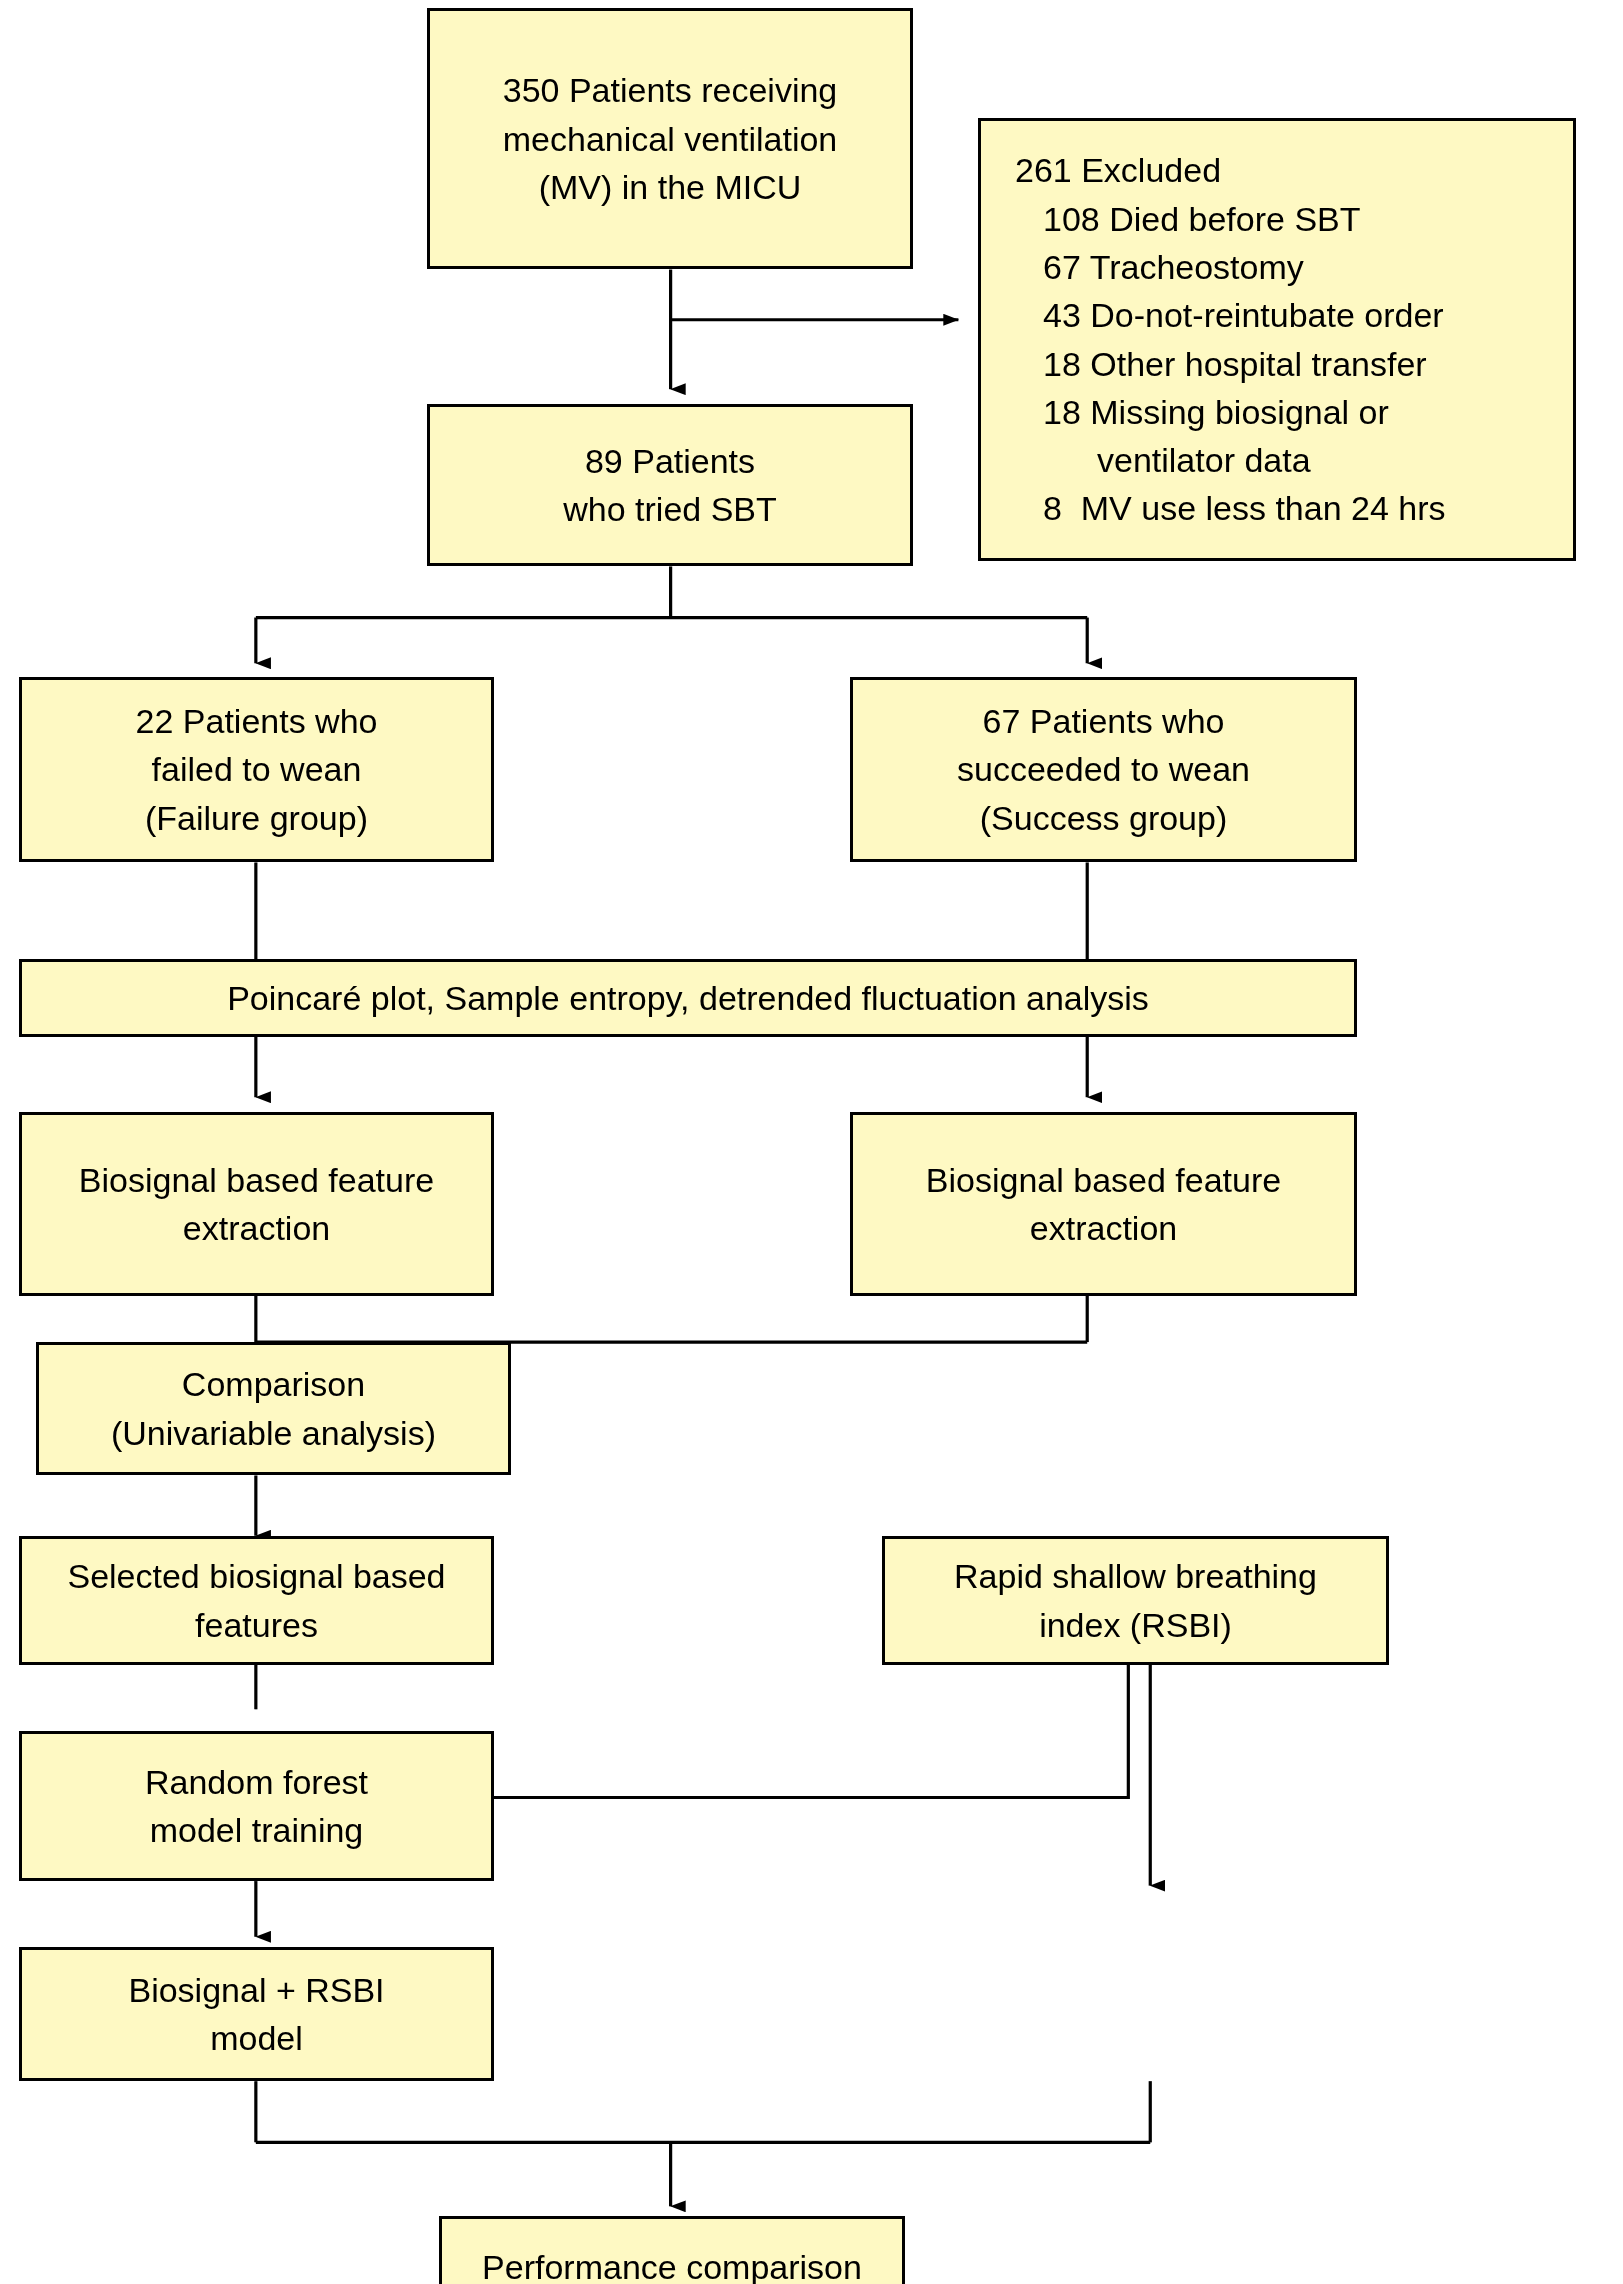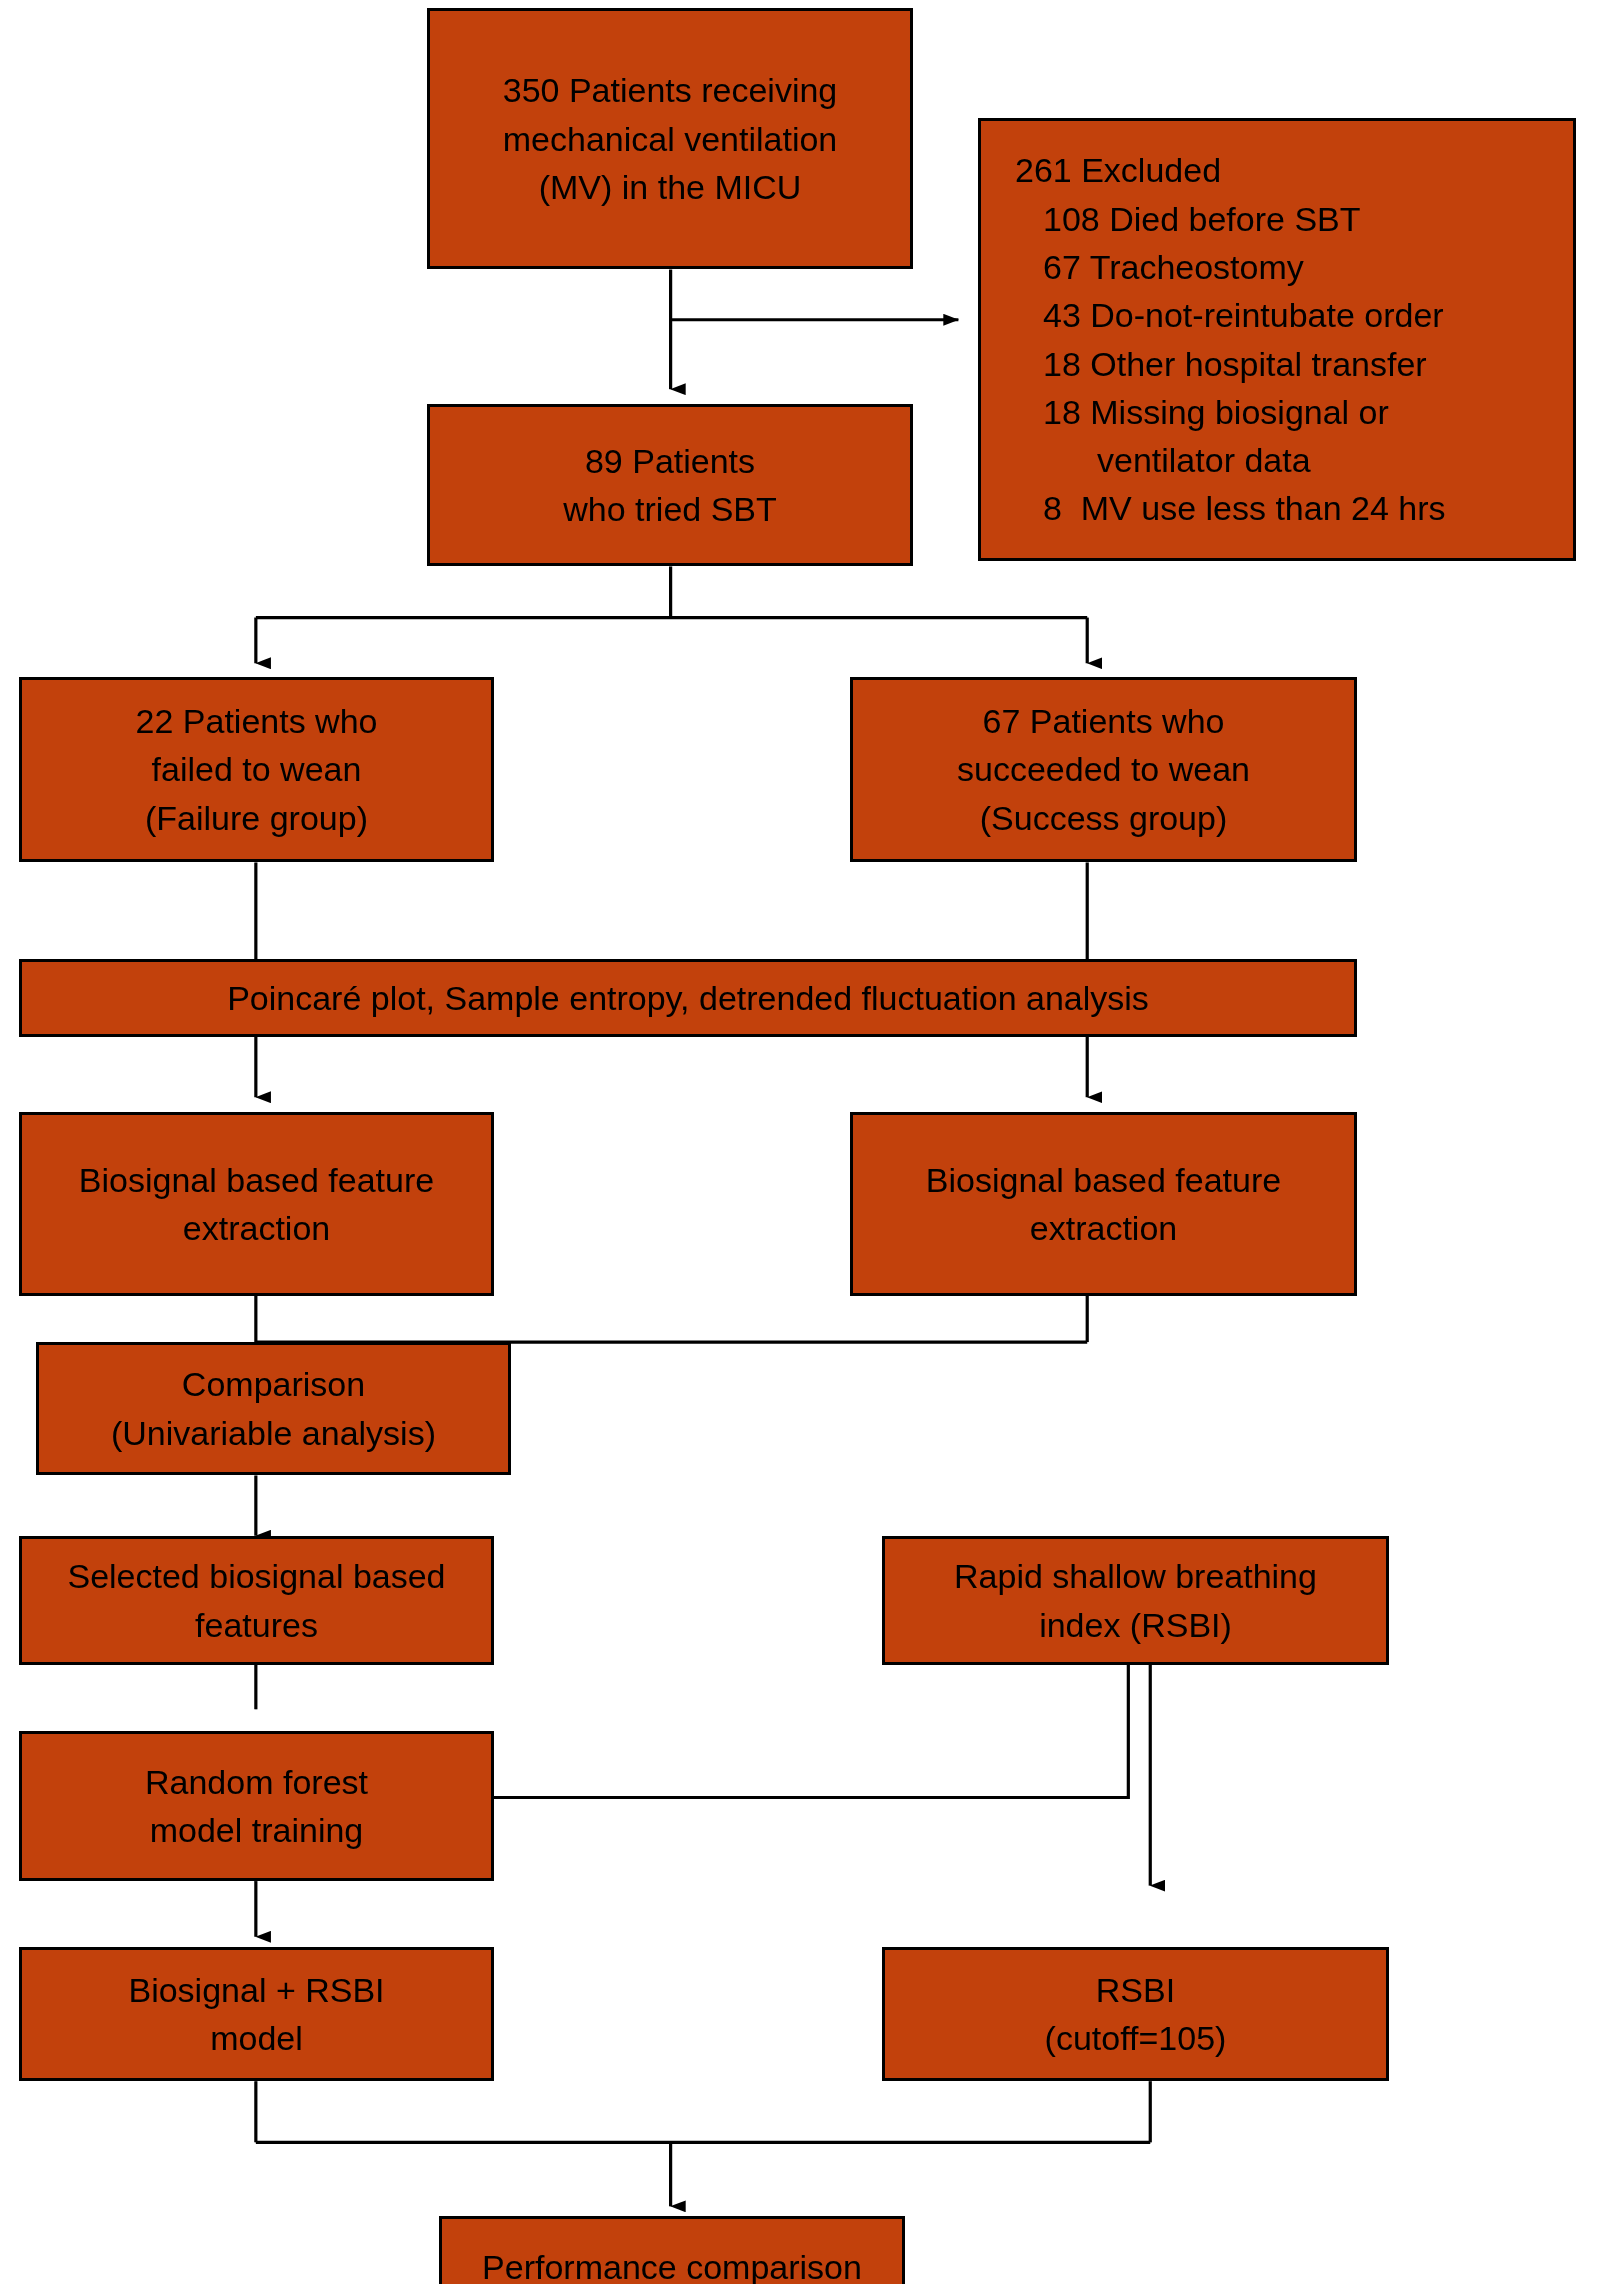--- a/index.html
+++ b/index.html
@@ -18,21 +18,21 @@
     position: absolute;
     left: 0;
     top: 0;
     width: 1624px;
     height: 2326px;
   }
   .node-box {
     position: absolute;
     box-sizing: border-box;
     border: 3.2px solid #000000;
-    background: #c2410c;
+    background: #fef9c3;
     display: flex;
     flex-direction: column;
     align-items: center;
     justify-content: center;
     color: #000000;
     font-family: "Liberation Sans", sans-serif;
     font-size: 34px;
     line-height: 1.42;
     text-align: center;
   }
@@ -180,23 +180,19 @@
   <div class="node-box" style="left:19px; top:1731px; width:475px; height:150px;">
     <span class="line">Random forest</span>
     <span class="line">model training</span>
   </div>
 
   <div class="node-box" style="left:19px; top:1947px; width:475px; height:134px;">
     <span class="line">Biosignal + RSBI</span>
     <span class="line">model</span>
   </div>
 
-  <div class="node-box" style="left:882px; top:1947px; width:507px; height:134px;">
-    <span class="line">RSBI</span>
-    <span class="line">(cutoff=105)</span>
-  </div>
 
   <div class="node-box one-line" style="left:439px; top:2216px; width:466px; height:103px;">
     <span class="line">Performance comparison</span>
   </div>
 
 </div>
 
 
 </body></html>

